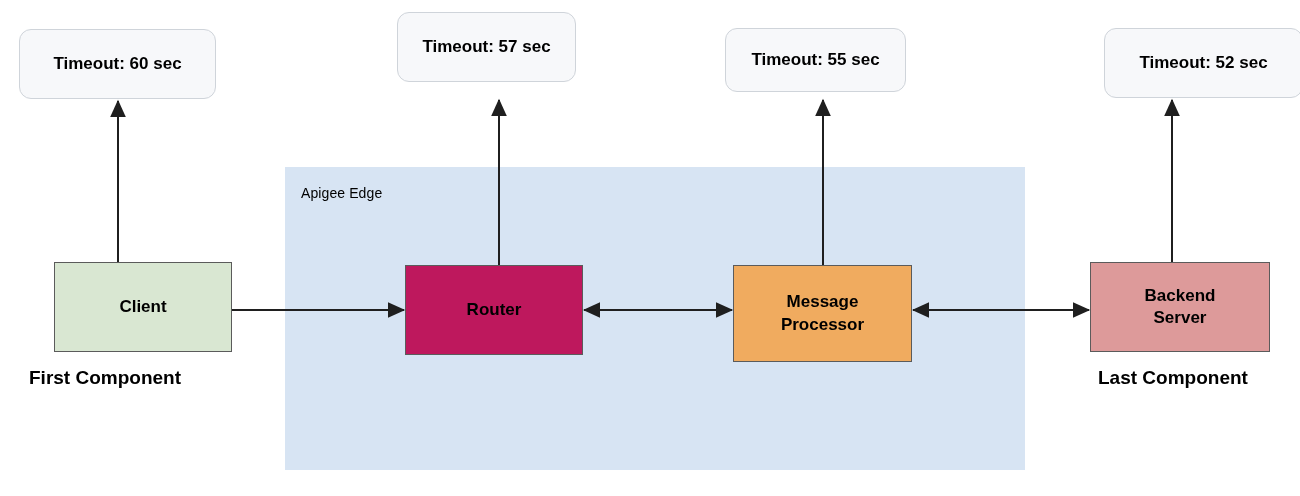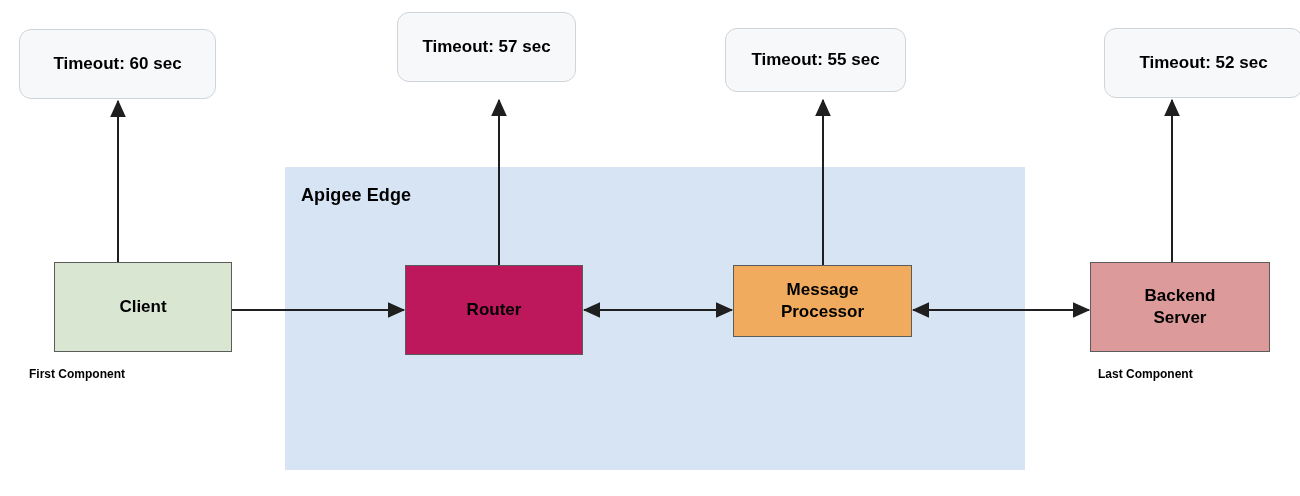--- a/index.html
+++ b/index.html
@@ -25,22 +25,22 @@
     left: 285px;
     top: 167px;
     width: 740px;
     height: 303px;
     background: #d7e4f3;
   }
   .region-label {
     position: absolute;
     left: 301px;
     top: 185px;
-    font-size: 18px;
-    font-weight: bold;
+    font-size: 14px;
+    font-weight: normal;
     color: #000000;
     letter-spacing: 0.1px;
     white-space: nowrap;
   }
 
   
   .timeout-box {
     position: absolute;
     box-sizing: border-box;
     background: #f7f8fa;
@@ -68,27 +68,27 @@
     align-items: center;
     justify-content: center;
     text-align: center;
     color: #000000;
     font-size: 17px;
     font-weight: bold;
     line-height: 1.3;
   }
   .node-client  { left: 30px;   top: 262px; width: 178px; height: 90px; background: #d9e7d2; margin-left: 24px; }
   .node-router  { left: 405px;  top: 265px; width: 178px; height: 90px; background: #be185d; }
-  .node-mp      { left: 733px;  top: 265px; width: 179px; height: 72px; background: #f0ab5f; }
+  .node-mp      { left: 733px;  top: 265px; width: 179px; height: 97px; background: #f0ab5f; }
   .node-backend { left: 1090px; top: 262px; width: 180px; height: 90px; background: #dd9a9a; }
 
   
   .caption {
     position: absolute;
-    font-size: 12px;
+    font-size: 19px;
     font-weight: bold;
     color: #000000;
     white-space: nowrap;
   }
   .cap-first { left: 29px;   top: 367px; }
   .cap-last  { left: 1098px; top: 367px; }
 
   
   .links {
     position: absolute;

